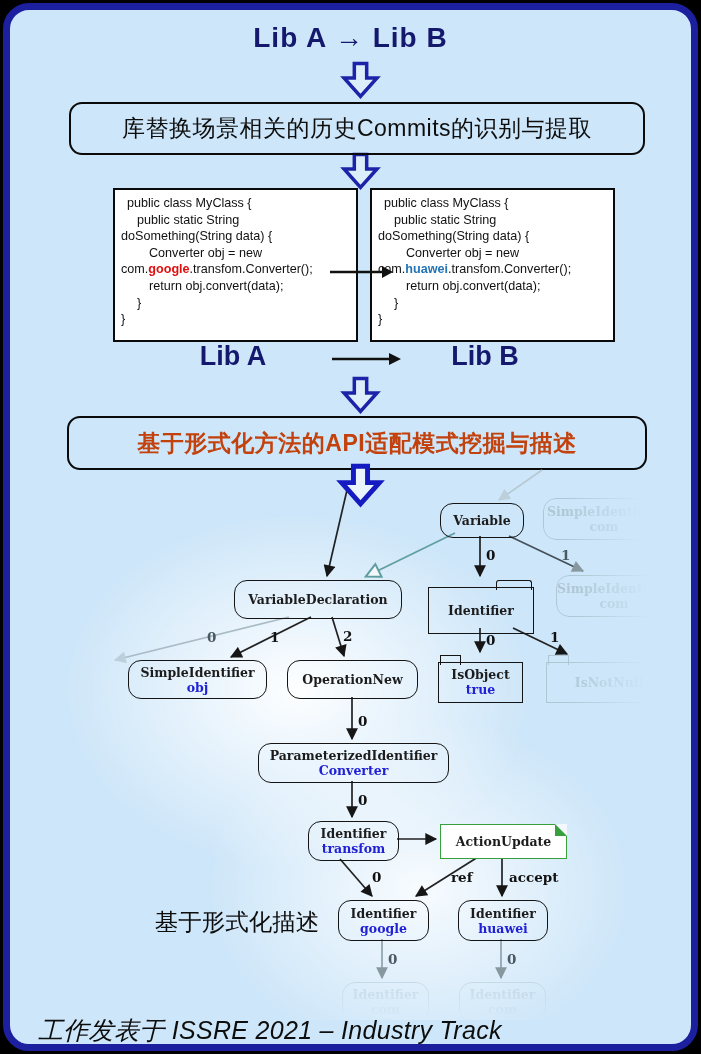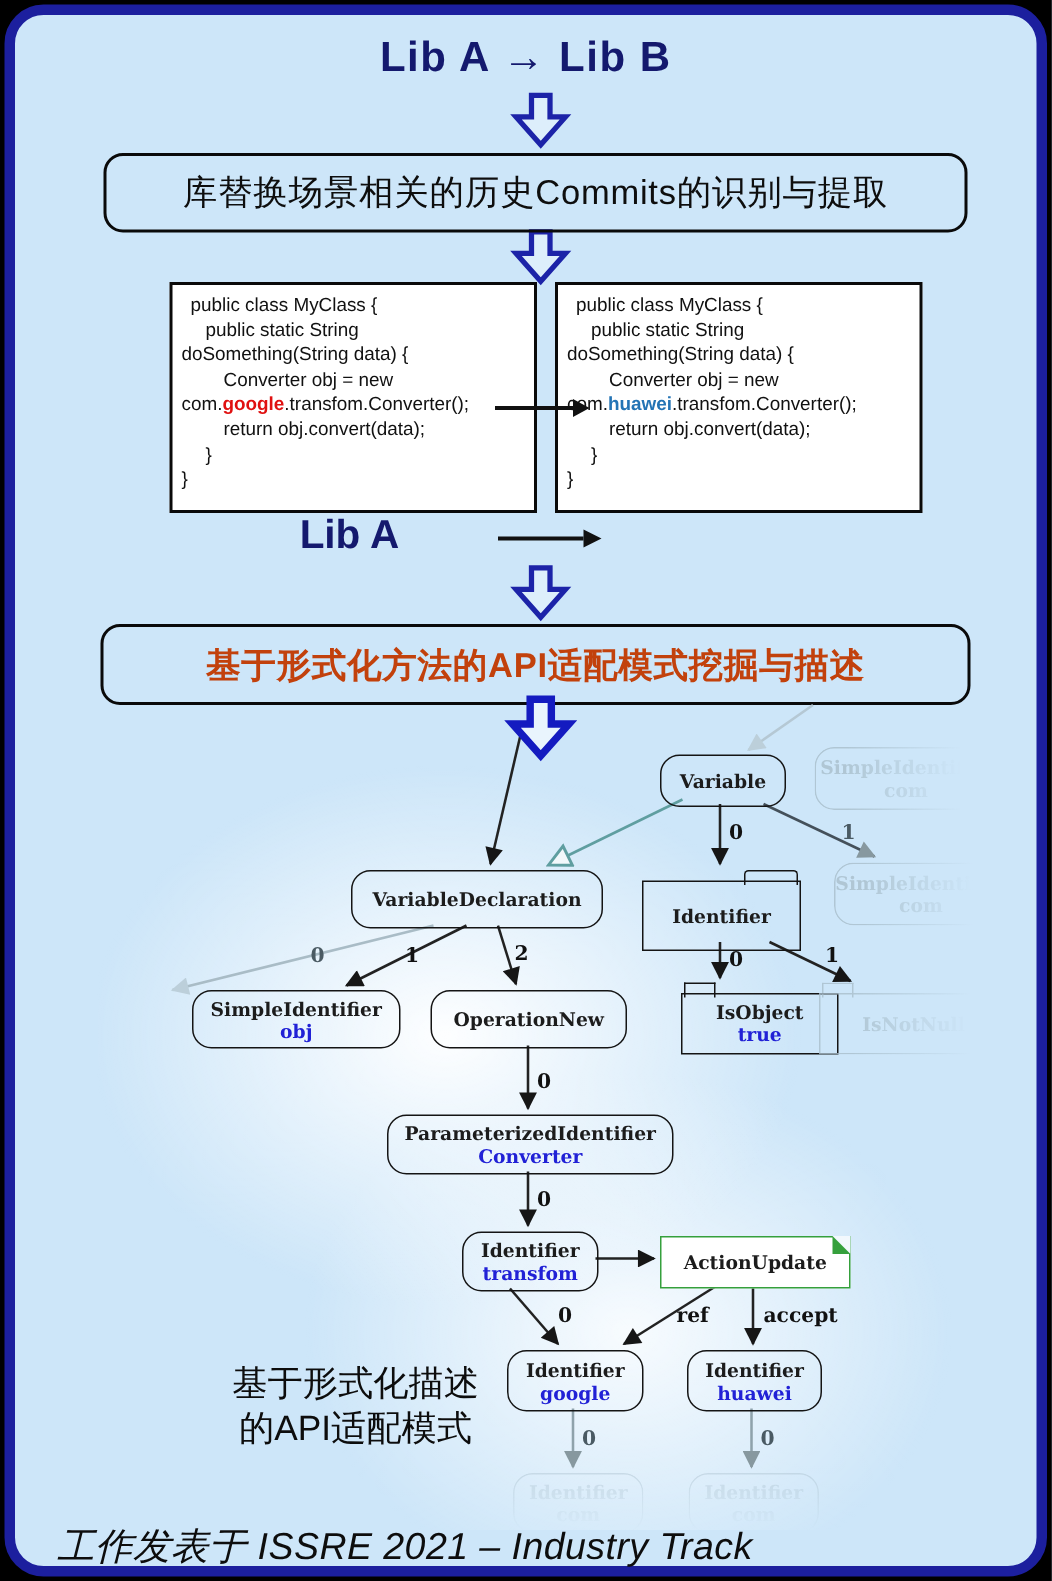--- a/index.html
+++ b/index.html
@@ -95,20 +95,21 @@
   <svg class="flow-svg" style="left:320px;top:254px;z-index:5" width="64" height="16" viewBox="0 0 64 16">
         <line x1="0" y1="8" x2="52" y2="8" stroke="#111" stroke-width="2.6"></line>
         <path d="M52 2 L63 8 L52 14 Z" fill="#111"></path>
       </svg>
 
   <div class="abs lib-label" style="left:163px;">Lib A</div>
   <svg class="flow-svg" style="left:322px;top:341px" width="70" height="16" viewBox="0 0 70 16">
         <line x1="0" y1="8" x2="57" y2="8" stroke="#111" stroke-width="2.6"></line>
         <path d="M57 2 L69 8 L57 14 Z" fill="#111"></path>
       </svg>
+  <div class="abs lib-label" style="left:415px;">Lib B</div>
 
   <div class="abs step-box step2">
         <span>基于形式化方法的API适配模式挖掘与描述</span>
       </div>
 
   <div class="tree">
     <div class="glow"></div>
     <svg id="edges" style="position:absolute;left:0;top:0" width="701" height="1054">
       <defs>
         <marker id="mb" viewBox="0 0 10 10" refX="9" refY="5" markerWidth="8" markerHeight="7" orient="auto-start-reverse">
@@ -163,21 +164,21 @@
             <div class="ftab right"></div>
             <span class="l1" style="position: relative;">Identifier</span>
           </div>
           <div class="node round" style="left: 118px; top: 650px; width: 137px; height: 37px;">
             <span class="l1" style="position: relative;">SimpleIdentifier</span>
             <span class="l2" style="position: relative;">obj</span>
           </div>
           <div class="node round" style="left: 277px; top: 650px; width: 129px; height: 37px;">
             <span class="l1" style="position: relative;">OperationNew</span>
           </div>
-          <div class="node " style="left: 444px; top: 645px; width: 105px; height: 42px; padding-top: 6px;">
+          <div class="node " style="left: 428px; top: 645px; width: 85px; height: 42px; padding-top: 6px;">
             <div class="fbody"></div>
             <div class="ftab left"></div>
             <span class="l1" style="position: relative;">IsObject</span>
             <span class="l2" style="position: relative;">true</span>
           </div>
           <div class="node dim fade-right" style="left: 536px; top: 645px; width: 126px; height: 42px; padding-top: 6px;">
             <div class="fbody"></div>
             <div class="ftab left"></div>
             <span class="l1" style="position: relative; text-align: right;">IsNotNull</span>
           </div>
@@ -220,21 +221,20 @@
           <span class="elabel" style="left: 348px; top: 704px;">0</span>
           <span class="elabel" style="left: 348px; top: 783px;">0</span>
           <span class="elabel" style="left: 362px; top: 860px;">0</span>
           <span class="elabel" style="left: 441px; top: 860px;">ref</span>
           <span class="elabel" style="left: 499px; top: 860px;">accept</span>
           <span class="elabel" style="left: 378px; top: 942px; color: rgb(74, 90, 99);">0</span>
           <span class="elabel" style="left: 497px; top: 942px; color: rgb(74, 90, 99);">0</span>
         </div>
     <div class="abs caption">
       <div>基于形式化描述</div>
-      <div>的API适配模式</div>
     </div>
   </div>
 
   <svg class="flow-svg" style="left:330px;top:455px" width="41" height="40" viewBox="0 0 34 34">
         <path d="M11 1 H23 V15 H33 L17 33 L1 15 H11 Z" fill="#e9f4fd" stroke="#141bc0" stroke-width="4.2"></path>
       </svg>
 
   <div class="abs footer">工作发表于 ISSRE 2021 – Industry Track</div>
  </div>
 </div>

